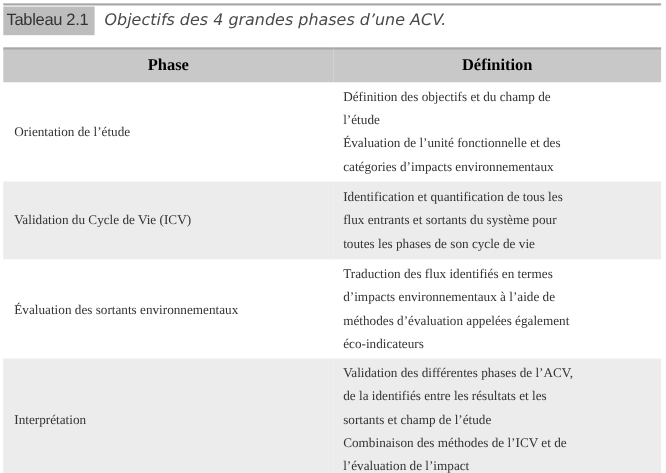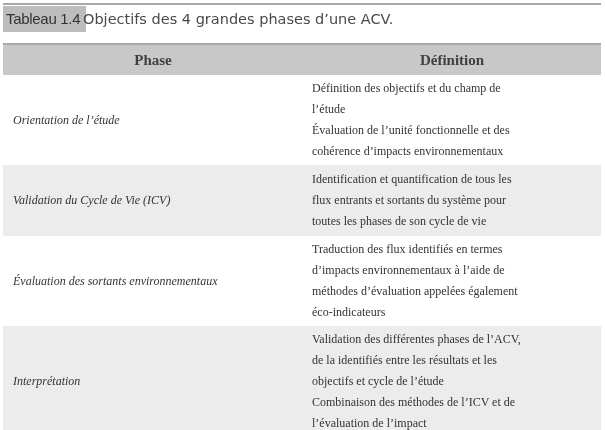--- a/index.html
+++ b/index.html
@@ -33,97 +33,97 @@
       line-height: 26px;
       padding: 0 6px 0 3px;
       background: #bdbdbd;
       color: #333333;
       font-family: "Liberation Sans", sans-serif;
       font-size: 15px;
       letter-spacing: -0.3px;
     }
     .caption-title {
       position: absolute;
-      left: 80px;
+      left: 92px;
       top: 1px;
       height: 26px;
       line-height: 26px;
       color: #4a4a4a;
       font-family: "DejaVu Sans", sans-serif;
+      font-style: italic;
       font-size: 14.5px;
     }
     table {
       border-collapse: collapse;
       width: 598px;
       font-family: "Liberation Serif", serif;
       color: #333333;
     }
     thead tr {
       background: #c8c8c8;
       border-top: 2px solid #a8a8a8;
     }
     th {
       height: 30px;
       font-weight: bold;
       font-size: 15px;
       text-align: center;
       padding: 0;
-      color: #404040;
+      color: #000000;
     }
     th.col-phase { width: 300px; }
     td {
       font-size: 12px;
       line-height: 21px;
       vertical-align: middle;
       padding: 0;
       margin-top: 20px;
     }
     td.phase-cell {
       padding-left: 10px;
       width: 290px;
-      font-style: italic;
     }
     td.def-cell {
       padding: 3px 6px 3px 9px;
     }
     tr.row-white { background: #ffffff; }
     tr.row-gray { background: #ececed; }
     tr.r1 td { height: 80px; }
     tr.r2 td { height: 65px; }
     tr.r3 td { height: 80px; }
     tr.r4 td { height: 98px; }
     tbody tr:last-child {
       border-bottom: 2px solid #a8a8a8;
     }
     .def-line { display: block; }
   </style>
 </head>
 <body>
 
 <div class="page">
   <div class="caption">
-    <span class="caption-label">Tableau 1.4</span>
+    <span class="caption-label">Tableau 2.1</span>
     <span class="caption-title">Objectifs des 4 grandes phases d’une ACV.</span>
   </div>
 
   <table>
     <thead>
       <tr>
         <th class="col-phase">Phase</th>
         <th class="col-def">Définition</th>
       </tr>
     </thead>
     <tbody>
       <tr class="row-white r1">
         <td class="phase-cell">Orientation de l’étude</td>
         <td class="def-cell">
           <span class="def-line">Définition des objectifs et du champ de</span>
           <span class="def-line">l’étude</span>
           <span class="def-line">Évaluation de l’unité fonctionnelle et des</span>
-          <span class="def-line">cohérence d’impacts environnementaux</span>
+          <span class="def-line">catégories d’impacts environnementaux</span>
         </td>
       </tr>
       <tr class="row-gray r2">
         <td class="phase-cell">Validation du Cycle de Vie (ICV)</td>
         <td class="def-cell">
           <span class="def-line">Identification et quantification de tous les</span>
           <span class="def-line">flux entrants et sortants du système pour</span>
           <span class="def-line">toutes les phases de son cycle de vie</span>
         </td>
       </tr>
@@ -134,20 +134,20 @@
           <span class="def-line">d’impacts environnementaux à l’aide de</span>
           <span class="def-line">méthodes d’évaluation appelées également</span>
           <span class="def-line">éco-indicateurs</span>
         </td>
       </tr>
       <tr class="row-gray r4">
         <td class="phase-cell">Interprétation</td>
         <td class="def-cell">
           <span class="def-line">Validation des différentes phases de l’ACV,</span>
           <span class="def-line">de la identifiés entre les résultats et les</span>
-          <span class="def-line">objectifs et cycle de l’étude</span>
+          <span class="def-line">sortants et champ de l’étude</span>
           <span class="def-line">Combinaison des méthodes de l’ICV et de</span>
           <span class="def-line">l’évaluation de l’impact</span>
         </td>
       </tr>
     </tbody>
   </table>
 </div>
 
 </body></html>

